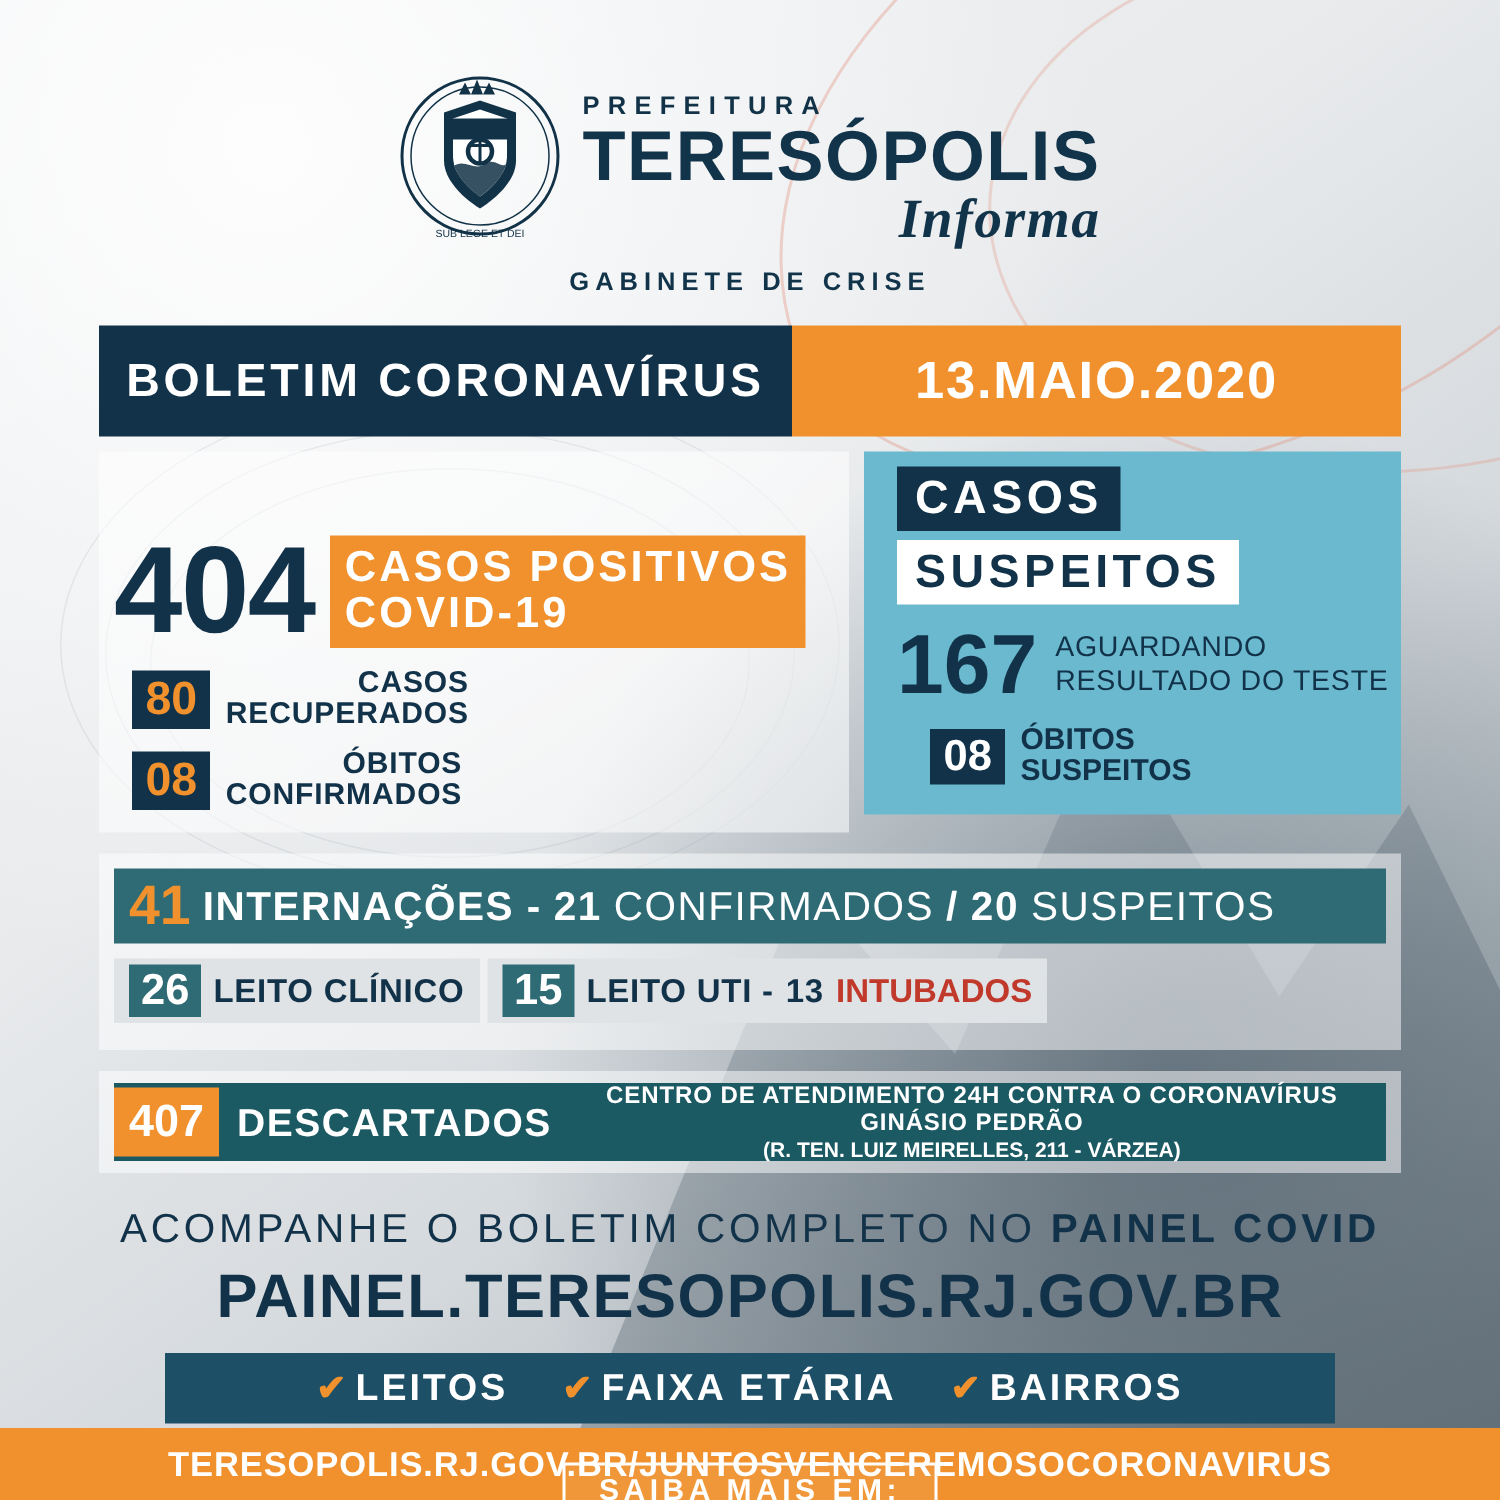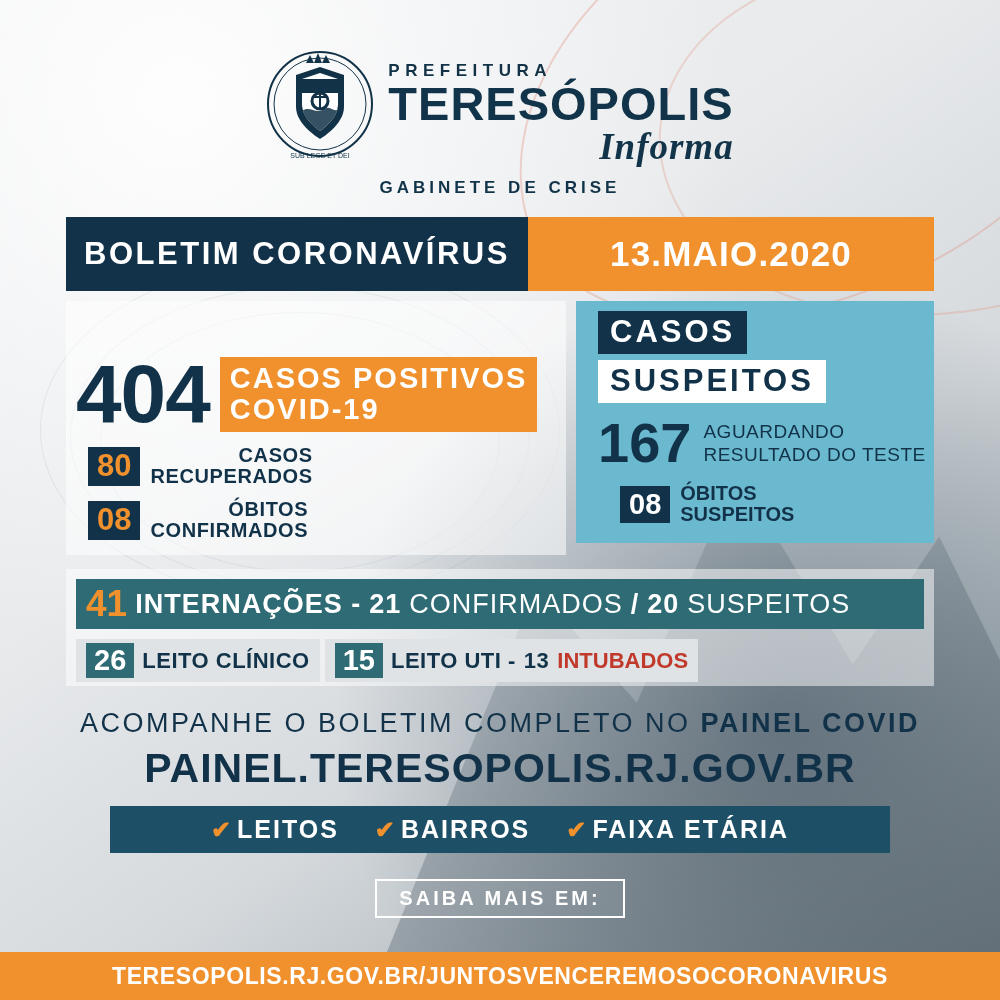--- a/index.html
+++ b/index.html
@@ -120,21 +120,21 @@
   .sus-num { font-size:56px; line-height:52px; font-weight:700; color:#113249; }
   .sus-label { color:#113249; font-weight:400; font-size:19px; line-height:23px; letter-spacing:.5px; }
   .sus-row2 { display:flex; align-items:center; gap:10px; margin:14px 0 0 44px; }
   .chip-dark2 {
     background:#113249; color:#fff; font-weight:700; font-size:29px;
     padding:2px 9px 3px 9px; line-height:32px;
   }
   .sus-label2 { color:#113249; font-weight:700; font-size:20px; line-height:21px; }
 
   
-  .intern-wrap { width:868px; margin:14px auto 0; background:rgba(255,255,255,0.5); padding:10px 0 4px 0; }
+  .intern-wrap { width:868px; margin:14px auto 0; background:rgba(255,255,255,0.5); padding:10px 0 18px 0; }
   .intern-bar {
     margin:0 10px; background:#2f6b74; display:flex; align-items:center; gap:8px;
     padding:6px 10px; 
   }
   .intern-num { color:#f0912d; font-weight:700; font-size:37px; line-height:38px; }
   .intern-t1 { color:#fff; font-weight:700; font-size:27px; letter-spacing:1px; }
   .intern-t2 { color:#fff; font-weight:400; font-size:27px; letter-spacing:1px; }
   .intern-sub { display:flex; gap:5px; margin:10px 0 0 10px; }
   .leito-box { background:#dfe3e6; display:flex; align-items:center; gap:8px; padding:4px 10px; }
   .leito-num { background:#2f6b74; color:#fff; font-weight:700; font-size:29px; padding:1px 8px; }
@@ -290,30 +290,40 @@
         </div>
         <div class="leito-box">
           <span class="leito-num">15</span>
           <span class="leito-lbl">LEITO UTI -</span>
           <span class="leito-lbl">13</span>
           <span class="leito-red">INTUBADOS</span>
         </div>
       </div>
     </div>
 
+    <div class="desc-wrap">
+      <div class="desc-bar">
+        <span class="desc-num">407</span>
+        <span class="desc-lbl">DESCARTADOS</span>
+        <span class="desc-text">
+          <span class="desc-t1" style="display:block;">CENTRO DE ATENDIMENTO 24H  CONTRA O CORONAVÍRUS GINÁSIO PEDRÃO</span>
+          <span class="desc-t2" style="display:block;">(R. TEN. LUIZ MEIRELLES, 211 - VÁRZEA)</span>
+        </span>
+      </div>
+    </div>
 
     <div class="acomp">
       <span>ACOMPANHE O BOLETIM COMPLETO NO </span><b>PAINEL COVID</b>
     </div>
     <div class="url">PAINEL.TERESOPOLIS.RJ.GOV.BR</div>
 
     <div class="tags-bar">
       <span><span class="chk">✔</span><span>LEITOS</span></span>
+      <span><span class="chk">✔</span><span>FAIXA ETÁRIA</span></span>
       <span><span class="chk">✔</span><span>BAIRROS</span></span>
-      <span><span class="chk">✔</span><span>FAIXA ETÁRIA</span></span>
     </div>
 
     <div class="saiba">SAIBA MAIS EM:</div>
   </div>
 
   <div class="bottombar">
     <span>TERESOPOLIS.RJ.GOV.BR/JUNTOSVENCEREMOSOCORONAVIRUS</span>
   </div>
 </div>
 

